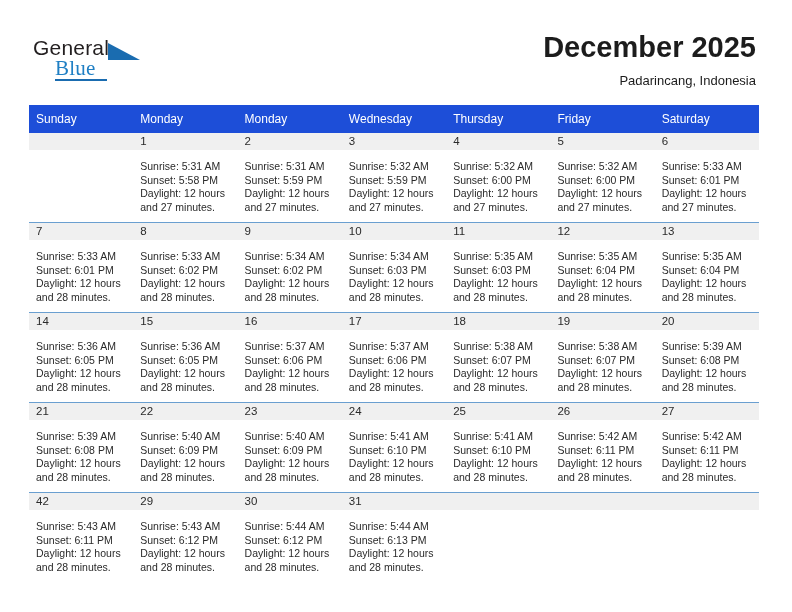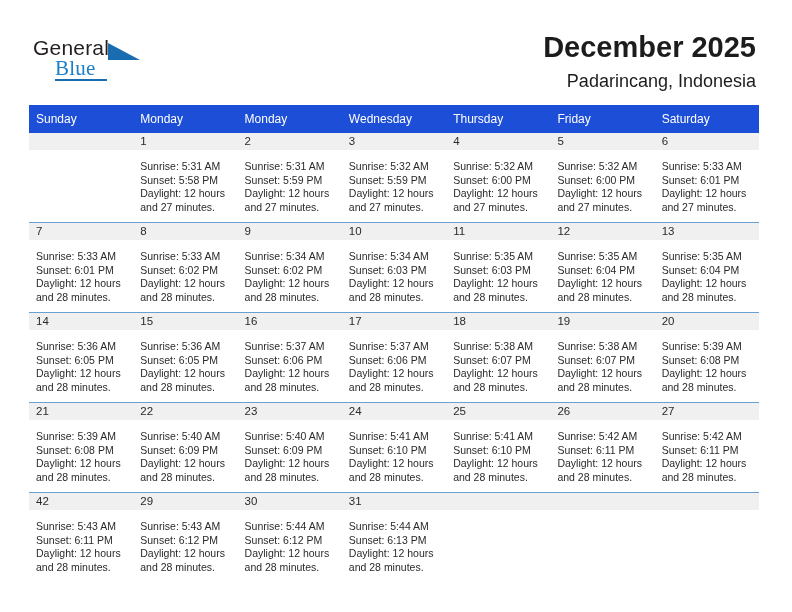--- a/index.html
+++ b/index.html
@@ -79,21 +79,21 @@
     text-align: right;
   }
   .month-title {
     font-size: 29px;
     font-weight: bold;
     color: #1c1c1c;
     line-height: 34px;
     white-space: nowrap;
   }
   .location {
-    font-size: 18px;
+    font-size: 13px;
     color: #1c1c1c;
     line-height: 20px;
     margin-top: 7px;
     white-space: nowrap;
   }
 
   
   .calendar {
     position: absolute;
     left: 29px;

